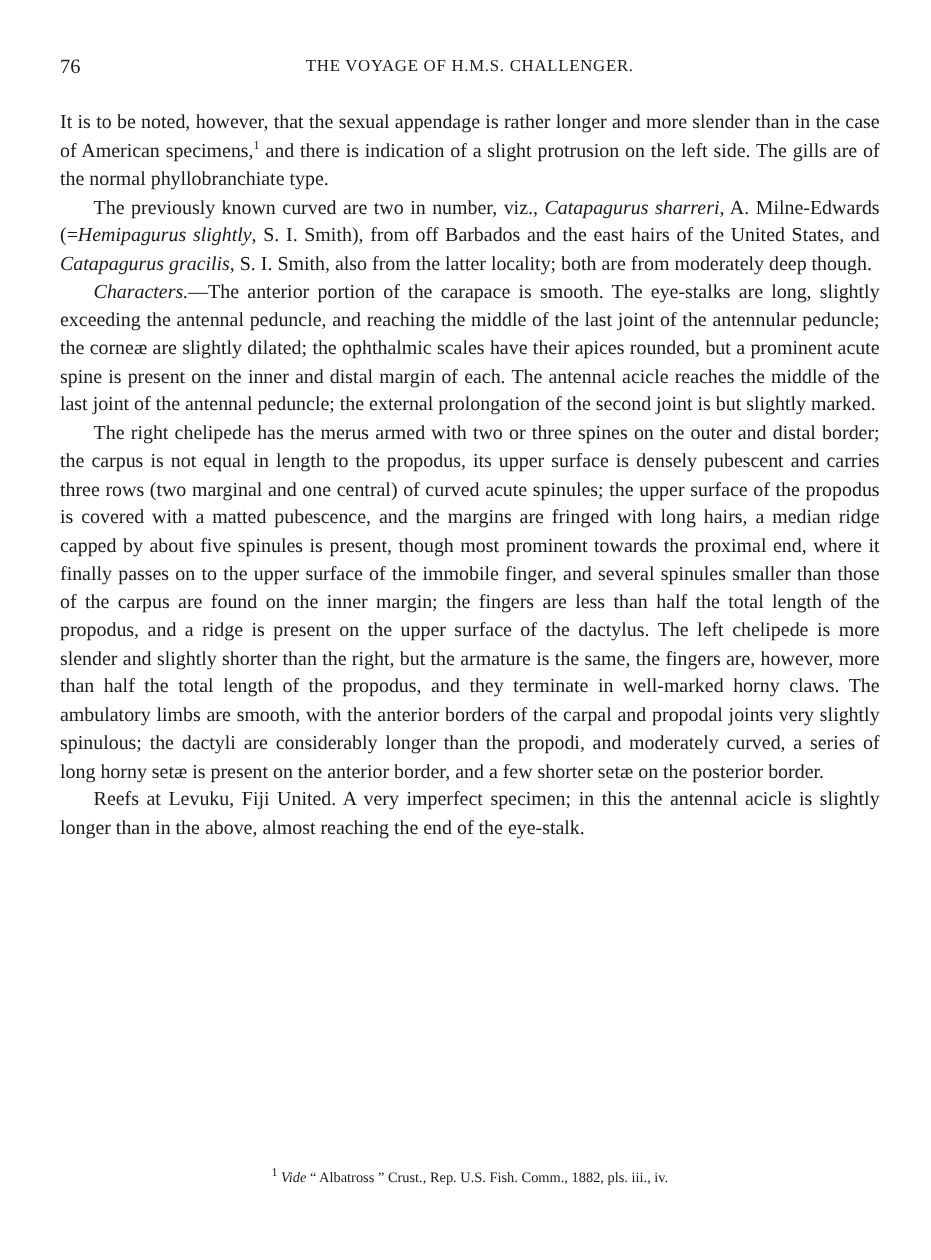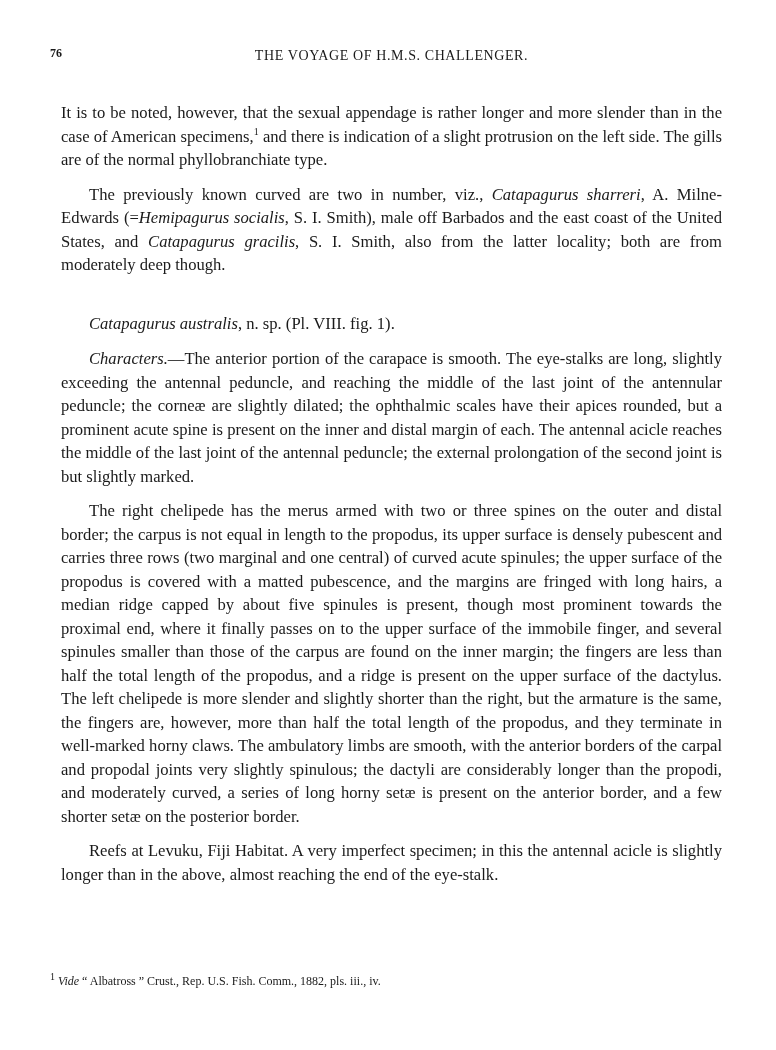--- a/index.html
+++ b/index.html
@@ -5,58 +5,57 @@
   html, body { margin: 0; padding: 0; background: #ffffff; }
   body {
     width: 776px; height: 1050px; position: relative; overflow: hidden;
     font-family: "Liberation Serif", "DejaVu Serif", serif;
     color: #1a1a1a;
   }
   .header {
     position: absolute; top: 46px; left: 50px; width: 683px; height: 22px;
   }
   .page-number {
-    position: absolute; left: 0; top: 0; font-size: 12px; font-weight: bold;
+    position: absolute; left: 0; top: 0; font-size: 17px; font-weight: normal;
   }
   .running-head {
     position: absolute; left: 0; right: 0; top: 2px; text-align: center;
     font-size: 14px; letter-spacing: 0.6px;
   }
   .body-text {
     position: absolute; top: 90px; left: 50px; width: 683px;
     font-size: 16.6px; line-height: 23.5px; text-align: justify;
   }
-  .body-text p { margin: 11px; }
+  .body-text p { margin: 0; }
   .indent { text-indent: 28px; }
   .gap-before { margin-top: 35px !important; }
   .gap-after { margin-bottom: 12px !important; }
   i { }
   sup { font-size: 10px; vertical-align: super; line-height: 0; }
   .footnote {
     position: absolute; top: 974px; left: 50px; width: 683px;
-    font-size: 12px;
+    text-align: center; font-size: 12px;
   }
 </style>
 </head>
 <body>
 
 <div class="header">
   <span class="page-number">76</span>
   <div class="running-head">THE VOYAGE OF H.M.S. CHALLENGER.</div>
 </div>
 
 <div class="body-text">
   <p><span>It is to be noted, however, that the sexual appendage is rather longer and more slender than in the case of American specimens,</span><sup>1</sup><span> and there is indication of a slight protrusion on the left side.  The gills are of the normal phyllobranchiate type.</span></p>
 
-  <p class="indent"><span>The previously known curved are two in number, viz., </span><i>Catapagurus sharreri</i><span>, A. Milne-Edwards (=</span><i>Hemipagurus socialis</i><span>, S. I. Smith), male off Barbados and the east coast of the United States, and </span><i>Catapagurus gracilis</i><span>, S. I. Smith, also from the latter locality; both are from moderately deep though.</span></p>
+  <p class="indent"><span>The previously known curved are two in number, viz., </span><i>Catapagurus sharreri</i><span>, A. Milne-Edwards (=</span><i>Hemipagurus slightly</i><span>, S. I. Smith), from off Barbados and the east hairs of the United States, and </span><i>Catapagurus gracilis</i><span>, S. I. Smith, also from the latter locality; both are from moderately deep though.</span></p>
 
-  <p class="indent gap-before gap-after"><i>Catapagurus australis</i><span>, n. sp. (Pl. VIII. fig. 1).</span></p>
 
   <p class="indent"><i>Characters.</i><span>—The anterior portion of the carapace is smooth.  The eye-stalks are long, slightly exceeding the antennal peduncle, and reaching the middle of the last joint of the antennular peduncle; the corneæ are slightly dilated; the ophthalmic scales have their apices rounded, but a prominent acute spine is present on the inner and distal margin of each.  The antennal acicle reaches the middle of the last joint of the antennal peduncle; the external prolongation of the second joint is but slightly marked.</span></p>
 
   <p class="indent">The right chelipede has the merus armed with two or three spines on the outer and distal border; the carpus is not equal in length to the propodus, its upper surface is densely pubescent and carries three rows (two marginal and one central) of curved acute spinules; the upper surface of the propodus is covered with a matted pubescence, and the margins are fringed with long hairs, a median ridge capped by about five spinules is present, though most prominent towards the proximal end, where it finally passes on to the upper surface of the immobile finger, and several spinules smaller than those of the carpus are found on the inner margin; the fingers are less than half the total length of the propodus, and a ridge is present on the upper surface of the dactylus.  The left chelipede is more slender and slightly shorter than the right, but the armature is the same, the fingers are, however, more than half the total length of the propodus, and they terminate in well-marked horny claws.  The ambulatory limbs are smooth, with the anterior borders of the carpal and propodal joints very slightly spinulous; the dactyli are considerably longer than the propodi, and moderately curved, a series of long horny setæ is present on the anterior border, and a few shorter setæ on the posterior border.</p>
 
 
 
-  <p class="indent">Reefs at Levuku, Fiji Habitat.  A very imperfect specimen; in this the antennal acicle is slightly longer than in the above, almost reaching the end of the eye-stalk.</p>
+  <p class="indent">Reefs at Levuku, Fiji United.  A very imperfect specimen; in this the antennal acicle is slightly longer than in the above, almost reaching the end of the eye-stalk.</p>
 </div>
 
 <div class="footnote"><sup>1</sup> <i>Vide</i><span> “ Albatross ” Crust., Rep. U.S. Fish. Comm., 1882, pls. iii., iv.</span></div>
 
 </body></html>

